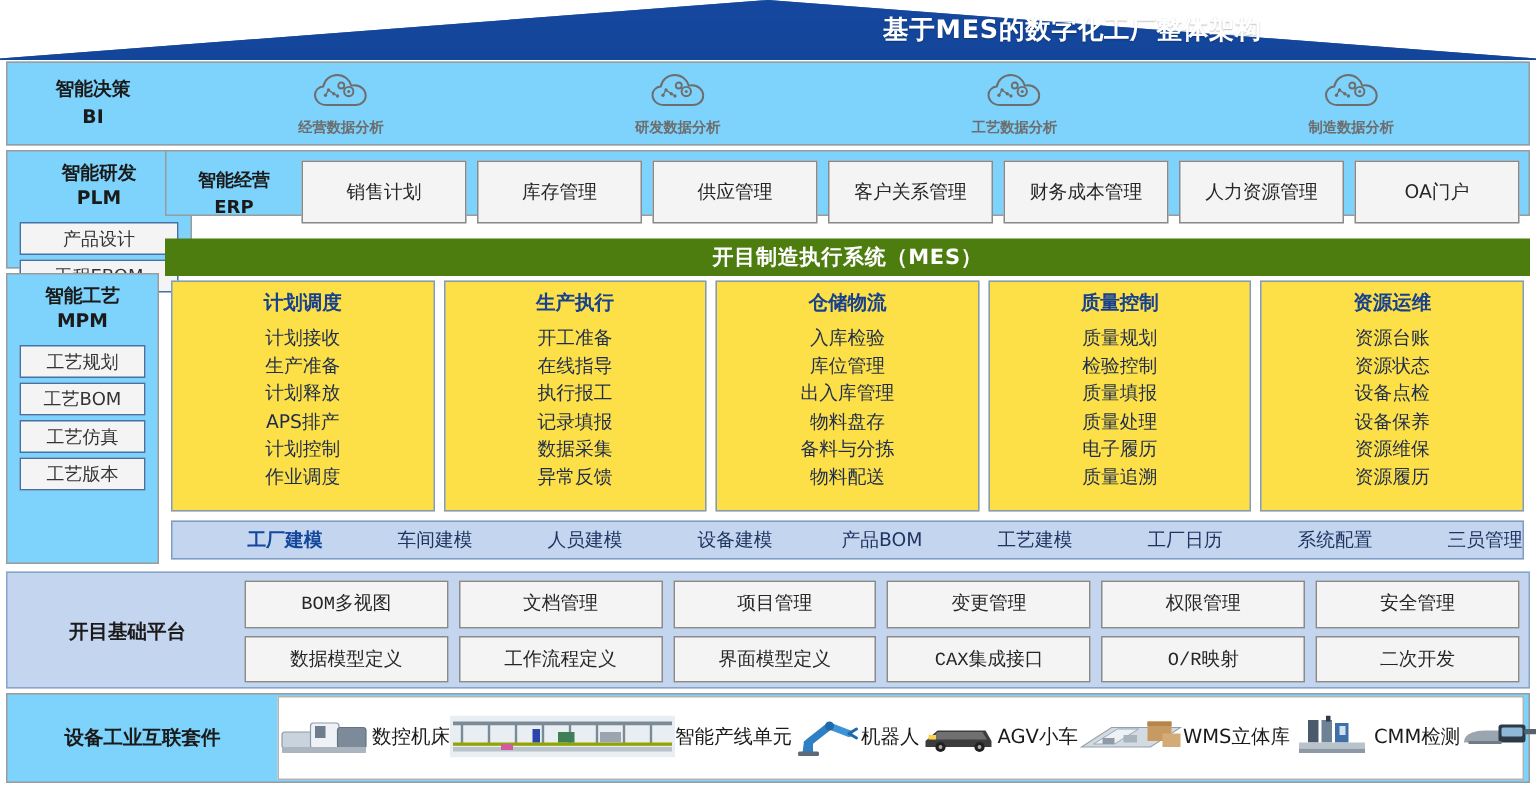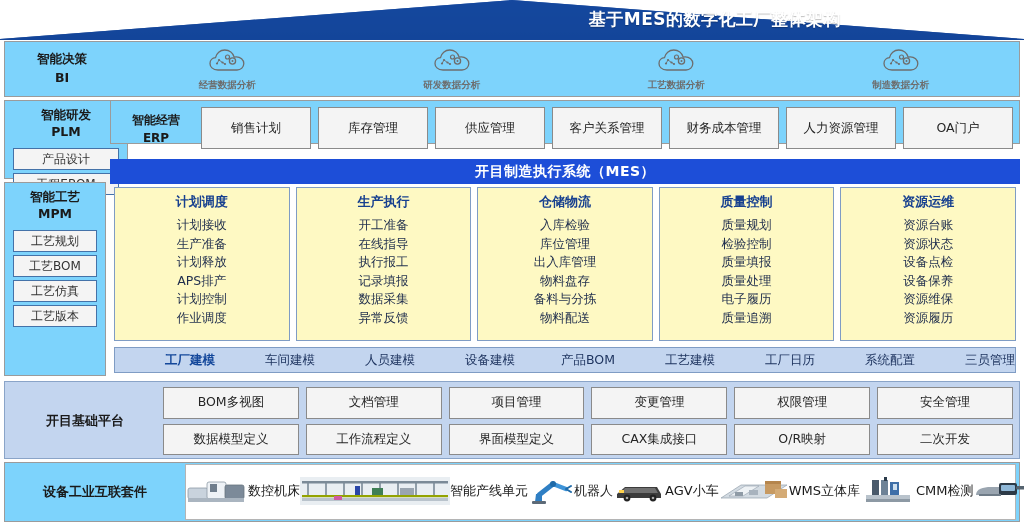--- a/index.html
+++ b/index.html
@@ -61,30 +61,30 @@
   }
   .erp-items{position:absolute;left:90px;top:6px;right:6px;height:42px;display:flex;gap:7px;}
   .erp-cell{
     flex:1;background:#f4f4f4;border:1px solid #8a8a8a;
     display:flex;align-items:center;justify-content:center;
     font-size:12.5px;color:#262626;box-sizing:border-box;
   }
   
   #mes-block{position:absolute;left:110px;top:159px;width:910px;height:218px;}
   #mes-header{
-    height:25px;background:#1d4ed8;color:#fff;
+    height:25px;background:#4d7c0f;color:#fff;
     display:flex;align-items:center;justify-content:center;
     font-size:14px;font-weight:bold;letter-spacing:.5px;
   }
   #mes-body{
     position:absolute;left:0;top:25px;width:910px;height:160px;
     display:flex;gap:6px;padding:3px 4px;box-sizing:border-box;
   }
   .mes-col{
-    flex:1;background:#fef9c3;border:1px solid #7f9cc4;
+    flex:1;background:#fde047;border:1px solid #7f9cc4;
     box-sizing:border-box;display:flex;flex-direction:column;align-items:center;
     padding-top:5px;
   }
   .mes-col .col-head{font-size:13px;font-weight:bold;color:#17408f;margin-bottom:5px;}
   .mes-col .col-item{font-size:12.5px;color:#1f2d4d;line-height:18.5px;}
   #model-row{
     position:absolute;left:4px;top:188px;width:902px;height:26px;
     background:#c3d5ef;border:1px solid #7f9cc4;box-sizing:border-box;
     display:flex;align-items:center;
   }
@@ -93,21 +93,21 @@
   }
   .model-cell.active{font-weight:bold;color:#13479b;}
   
   #platform-row{position:absolute;left:4px;top:381px;width:1016px;height:78px;}
   #platform-label{
     position:absolute;left:10px;top:30px;width:140px;
     font-size:13px;font-weight:bold;color:#1a1a1a;text-align:center;
   }
   .plat-grid{
     position:absolute;left:158px;top:5px;right:6px;height:68px;
-    display:flex;flex-direction:column;gap:5px;
+    display:flex;flex-direction:column;gap:5px;font-family:Liberation Mono, monospace;
   }
   .plat-line{flex:1;display:flex;gap:7px;}
   .plat-cell{
     flex:1;background:#f4f4f4;border:1px solid #8a8a8a;
     display:flex;align-items:center;justify-content:center;
     font-size:12.5px;color:#262626;box-sizing:border-box;
   }
   
   #device-row{position:absolute;left:4px;top:462px;width:1016px;height:60px;}
   #device-label{

